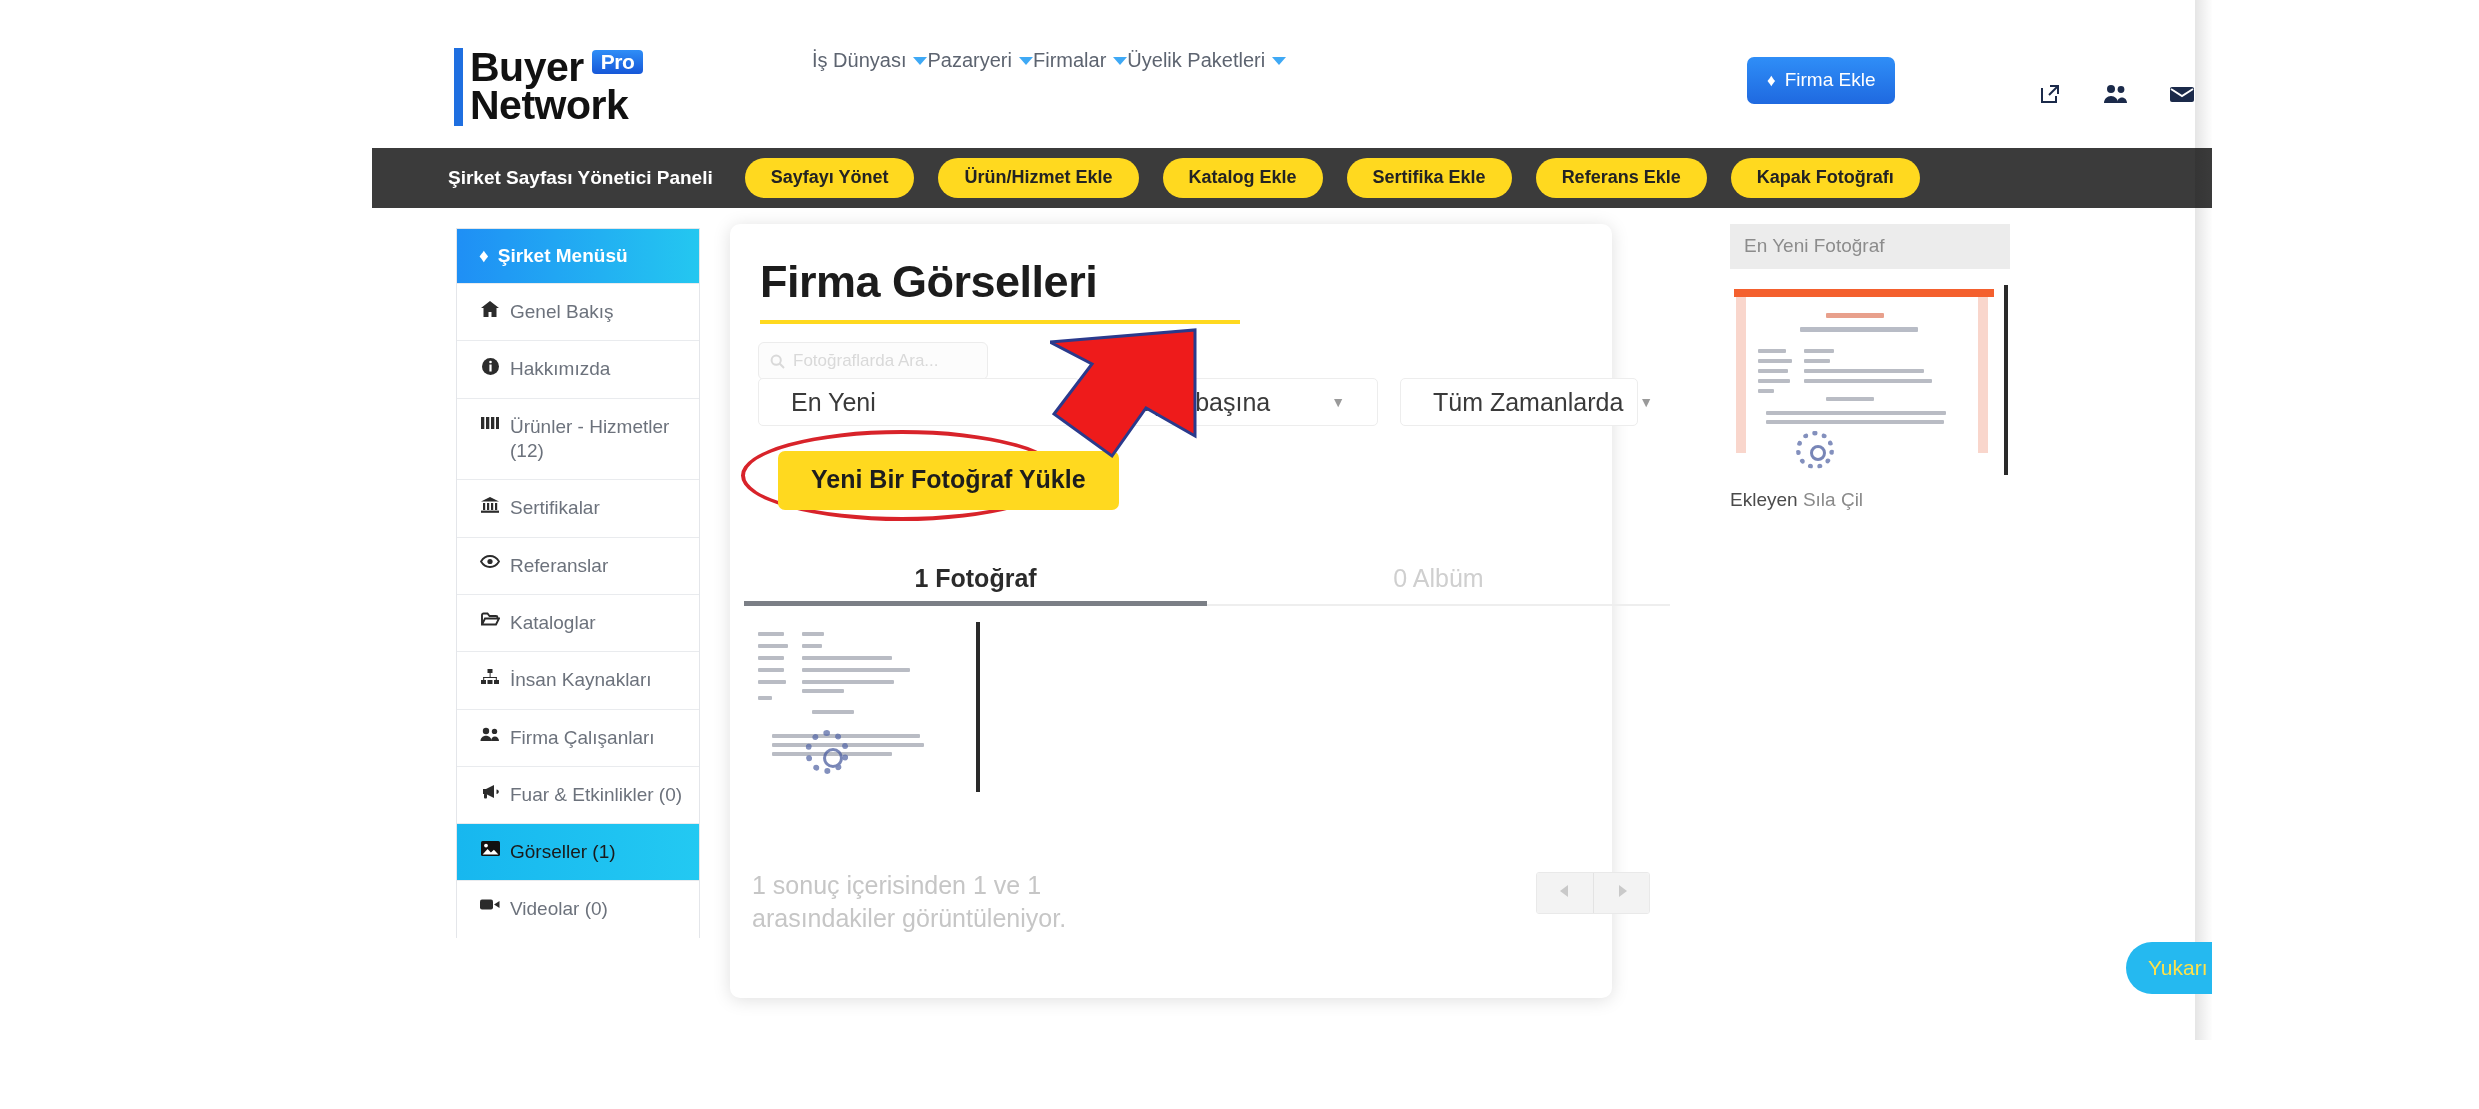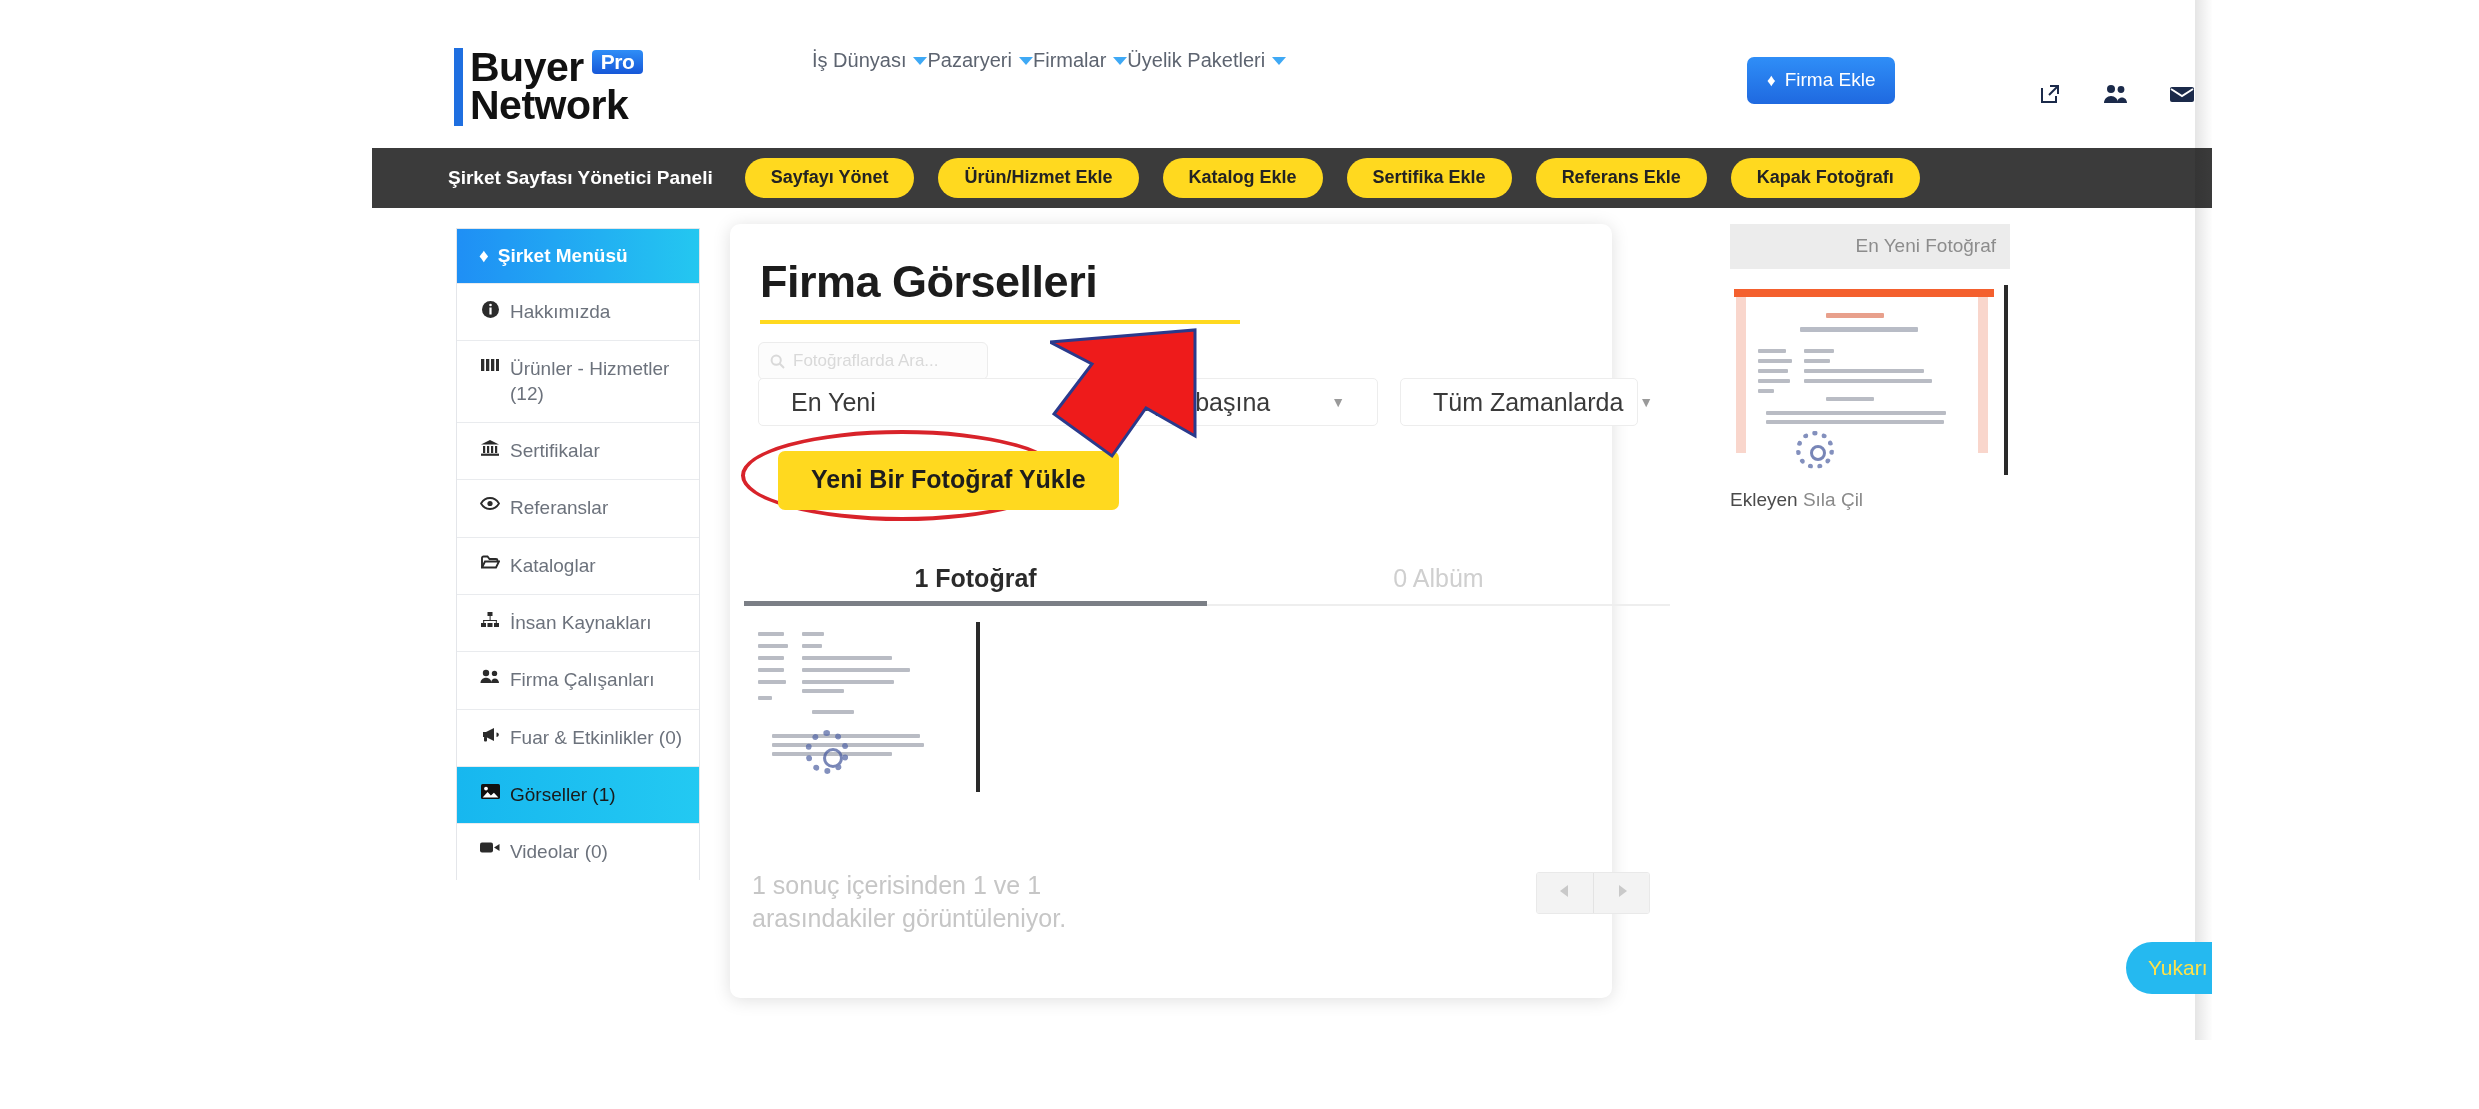--- a/index.html
+++ b/index.html
@@ -170,21 +170,21 @@
     position: absolute; left: 806px; top: 648px; display:flex;
     border: 1px solid #e9e9e9; border-radius: 3px; overflow: hidden;
   }
   .pg-btn { width: 56px; height: 40px; background:#f3f3f3; display:flex; align-items:center; justify-content:center; cursor:pointer; }
   .pg-btn + .pg-btn { border-left: 1px solid #e3e3e3; }
 
   
   .right-panel { position: absolute; left: 1358px; top: 16px; width: 280px; }
   .rp-head {
     background: #ececec; color: #8c8c8c; font-size: 19px;
-    padding: 11px 14px 12px; white-space: nowrap; text-align: right;
+    padding: 11px 14px 12px; white-space: nowrap;
   }
   .rp-img {
     margin-top: 16px; width: 278px; height: 190px; background: #fff;
     border-right: 4px solid #2a2a2a; position: relative; overflow: hidden;
   }
   .cert-top-bar { position:absolute; left:4px; top:4px; right:10px; height:8px; background:#f4602e; }
   .cert-side { position:absolute; top:12px; width:10px; bottom:22px; background:#f9d6cc; }
   .rp-cap { margin-top: 14px; font-size: 19px; color: #4b4b4b; }
   .rp-cap b { font-weight: 400; color: #8a8a8a; }
 
@@ -292,20 +292,28 @@
   </div>
 
   <div class="body-area">
 
     <div class="sidebar">
       <div class="side-head">
         <span>♦</span>
         <span>Şirket Menüsü</span>
       </div>
 
+      <div class="side-item">
+        <span class="side-ico">
+          <svg width="18" height="16" viewBox="0 0 18 16" fill="#2b2b2b">
+                <path d="M9 0L0 7h2.5v9h5v-5h3v5h5V7H18z"></path>
+              </svg>
+        </span>
+        <span>Genel Bakış</span>
+      </div>
 
       <div class="side-item">
         <span class="side-ico">
           <svg width="17" height="17" viewBox="0 0 17 17">
                 <circle cx="8.5" cy="8.5" r="8.5" fill="#2b2b2b"></circle>
                 <rect x="7.4" y="6.5" width="2.2" height="7" fill="#fff"></rect>
                 <circle cx="8.5" cy="4" r="1.3" fill="#fff"></circle>
               </svg>
         </span>
         <span>Hakkımızda</span>

